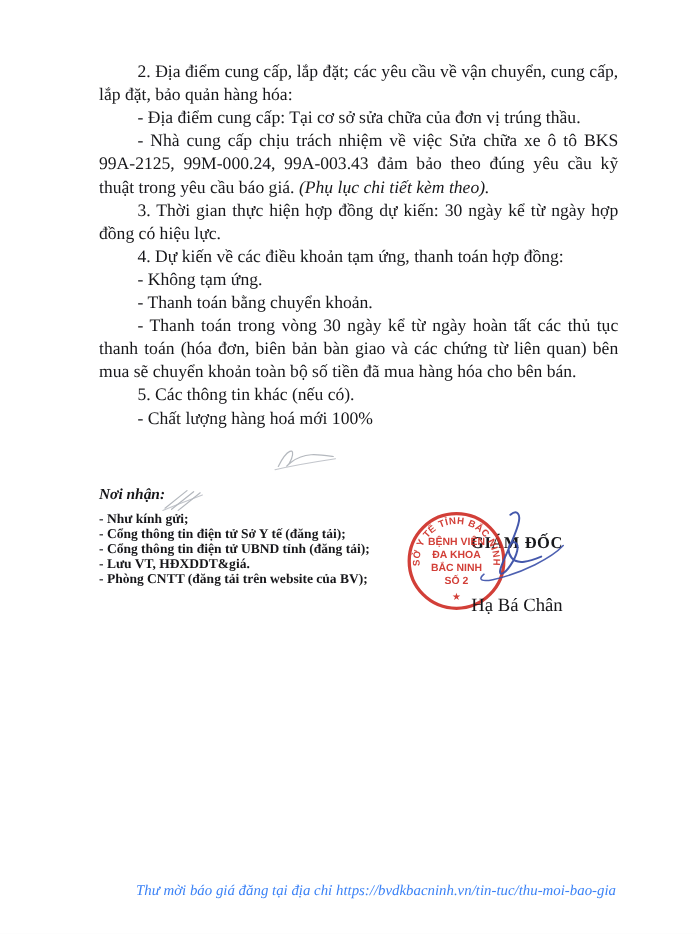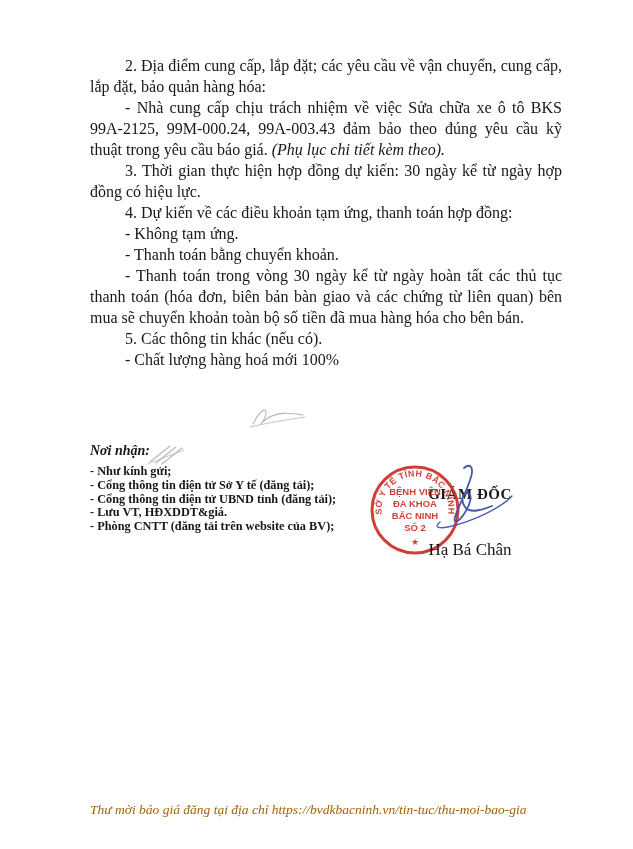--- a/index.html
+++ b/index.html
@@ -99,30 +99,32 @@
     height: 28px;
   }
 
   .footer-note {
     position: absolute;
     left: 90px;
     top: 802px;
     width: 470px;
     font-style: italic;
     font-size: 13.5px;
-    color: #a16207;
+    color: #3b82f6;
+    text-align: right;
   }
 </style>
 </head>
 <body>
 
 <div class="page">
 
   <div class="doc-body">
     <p><span>2. Địa điểm cung cấp, lắp đặt; các yêu cầu về vận chuyển, cung cấp, lắp đặt, bảo quản hàng hóa:</span></p>
+    <p><span>- Địa điểm cung cấp: Tại cơ sở sửa chữa của đơn vị trúng thầu.</span></p>
     <p><span>- Nhà cung cấp chịu trách nhiệm về việc Sửa chữa xe ô tô BKS 99A-2125, 99M-000.24, 99A-003.43 đảm bảo theo đúng yêu cầu kỹ thuật trong yêu cầu báo giá. </span><span class="it">(Phụ lục chi tiết kèm theo).</span></p>
     <p><span>3. Thời gian thực hiện hợp đồng dự kiến: 30 ngày kể từ ngày hợp đồng có hiệu lực.</span></p>
     <p><span>4. Dự kiến về các điều khoản tạm ứng, thanh toán hợp đồng:</span></p>
     <p><span>- Không tạm ứng.</span></p>
     <p><span>- Thanh toán bằng chuyển khoản.</span></p>
     <p><span>- Thanh toán trong vòng 30 ngày kể từ ngày hoàn tất các thủ tục thanh toán (hóa đơn, biên bản bàn giao và các chứng từ liên quan) bên mua sẽ chuyển khoản toàn bộ số tiền đã mua hàng hóa cho bên bán.</span></p>
     <p><span>5. Các thông tin khác (nếu có).</span></p>
     <p><span>- Chất lượng hàng hoá mới 100%</span></p>
   </div>
 

